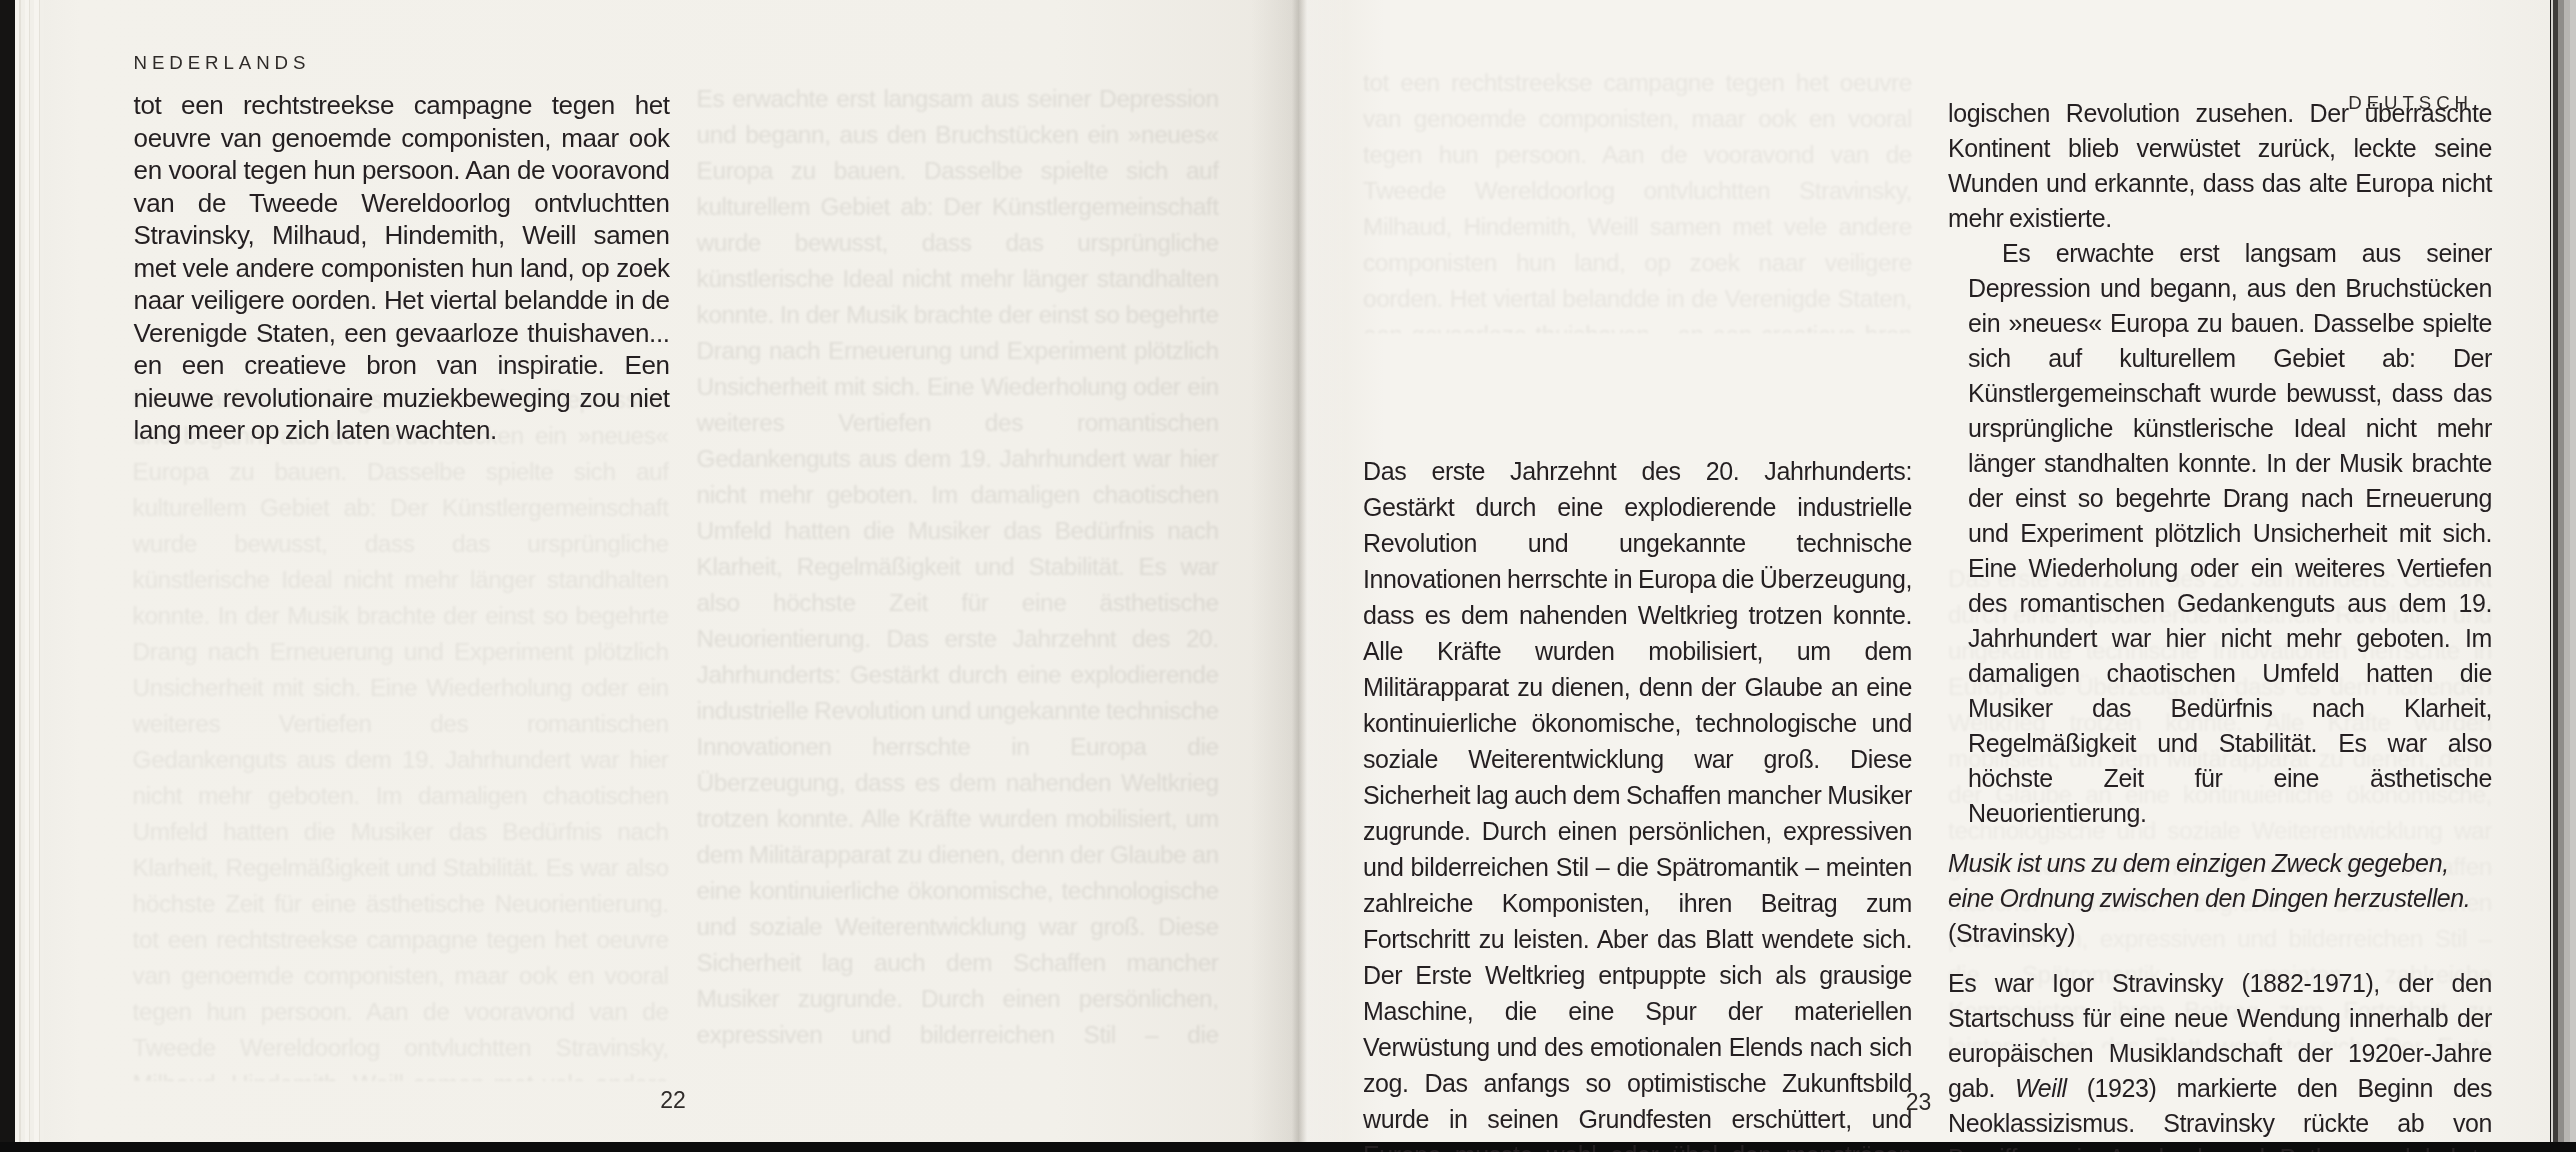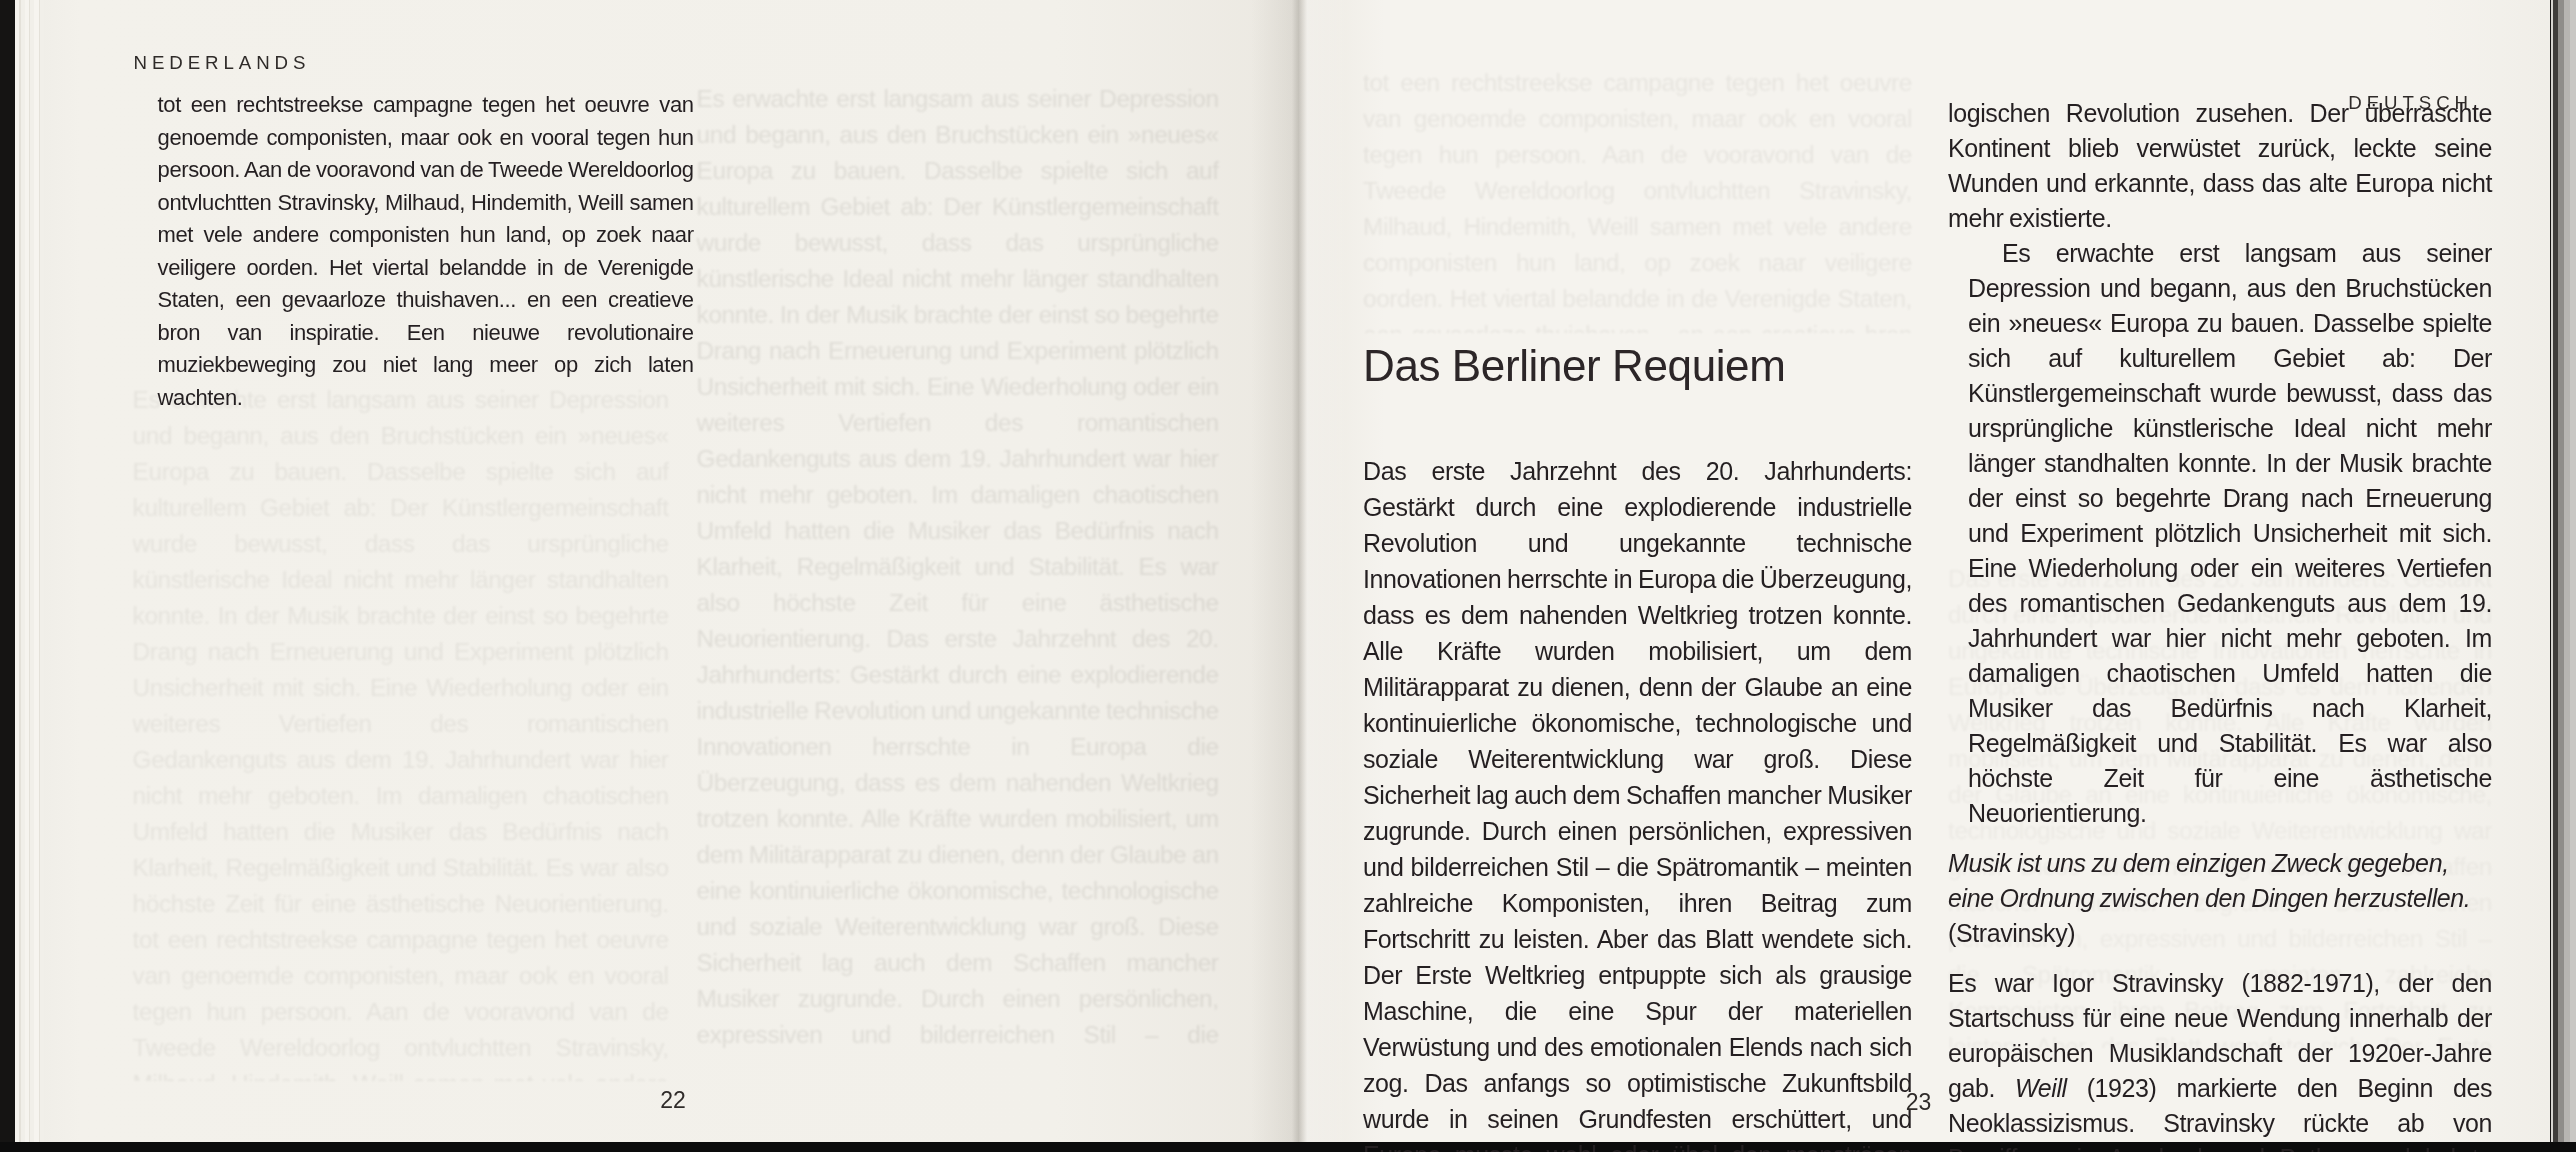--- a/index.html
+++ b/index.html
@@ -21,21 +21,21 @@
   
   .page { position:absolute; top:0; height:1142px; }
   .page-left  { left:14.6px;   width:1283px;
                 background:linear-gradient(90deg,#eeece6 0,#f3f1eb 5%,#f2f0ea 80%,#ebe8e1 99%);padding-left:18px; }
   .page-right { left:1297px; width:1253px;
                 background:linear-gradient(90deg,#ece9e2 0,#f5f3ee 7%,#f5f3ee 90%,#f0eee8 100%); }
   
   .lang-header { position:absolute; font-size:18.7px; letter-spacing:4.9px; color:#2f2b29; z-index:2; }
   .body-col    { position:absolute; text-align:justify; z-index:2;
                  letter-spacing:-0.4px; word-spacing:-0.8px; }
-  .dutch  { font-size:22px; line-height:32.5px;margin-left:24px; }
+  .dutch  { font-size:26px; line-height:32.5px; }
   .german { font-size:25px; line-height:36px; }
   .heading { position:absolute; margin:0; font-weight:400; font-size:44px; letter-spacing:-0.4px;
              color:#2c2628; z-index:2; }
   .page-number { position:absolute; font-size:23px; color:#2f2b29; text-align:center; width:49px; z-index:2; }
   .col p { margin:0; }
   .col .indent { text-indent:34px;margin-left:20px; }
   .col .quote  { margin:15px 0; font-style:italic; text-align:left; }
   .col .quote .attr { display:block; font-style:normal; }
   
   .ghost { position:absolute; overflow:hidden; z-index:1; color:#5f5b52; opacity:0.13;
@@ -68,21 +68,20 @@
   <div class="page page-right">
     <div class="lang-header" style="left:651px; top:52px; width:525px; text-align:right;margin-top:40px;">DEUTSCH</div>
 
     <div class="ghost light" style="left:66px; top:65px; width:549px; height:268px;">
       <span>tot een rechtstreekse campagne tegen het oeuvre van genoemde componisten, maar ook en vooral tegen hun persoon. Aan de vooravond van de Tweede Wereldoorlog ontvluchtten Stravinsky, Milhaud, Hindemith, Weill samen met vele andere componisten hun land, op zoek naar veiligere oorden. Het viertal belandde in de Verenigde Staten, een gevaarloze thuishaven... en een creatieve bron van inspiratie. Een nieuwe revolutionaire muziekbeweging zou niet lang meer op zich laten wachten.</span>
     </div>
     <div class="ghost light" style="left:651px; top:561px; width:544px; height:487px; opacity:0.06;">
       <span>Das erste Jahrzehnt des 20. Jahrhunderts: Gestärkt durch eine explodierende industrielle Revolution und ungekannte technische Innovationen herrschte in Europa die Überzeugung, dass es dem nahenden Weltkrieg trotzen konnte. Alle Kräfte wurden mobilisiert, um dem Militärapparat zu dienen, denn der Glaube an eine kontinuierliche ökonomische, technologische und soziale Weiterentwicklung war groß. Diese Sicherheit lag auch dem Schaffen mancher Musiker zugrunde. Durch einen persönlichen, expressiven und bilderreichen Stil – die Spätromantik – meinten zahlreiche Komponisten, ihren Beitrag zum Fortschritt zu leisten. Aber das Blatt wendete sich. Der Erste Weltkrieg entpuppte sich als grausige Maschine, die eine Spur der materiellen Verwüstung und des emotionalen Elends nach sich zog. Das anfangs so optimistische Zukunftsbild wurde in seinen Grundfesten erschüttert, und Europa musste wohl oder übel den monströsen Folgen der techno-</span>
     </div>
 
-    <h1 class="heading" style="left:66px; top:341px;">Das Berliner Requiem</h1>
 
     <div class="body-col german" style="left:66px; top:453px; width:549px;">Das erste Jahrzehnt des 20. Jahrhunderts: Gestärkt durch eine explodierende industrielle Revolution und ungekannte technische Innovationen herrschte in Europa die Überzeugung, dass es dem nahenden Weltkrieg trotzen konnte. Alle Kräfte wurden mobilisiert, um dem Militärapparat zu dienen, denn der Glaube an eine kontinuierliche ökonomische, technologische und soziale Weiterentwicklung war groß. Diese Sicherheit lag auch dem Schaffen mancher Musiker zugrunde. Durch einen persönlichen, expressiven und bilderreichen Stil – die Spätromantik – meinten zahlreiche Komponisten, ihren Beitrag zum Fortschritt zu leisten. Aber das Blatt wendete sich. Der Erste Weltkrieg entpuppte sich als grausige Maschine, die eine Spur der materiellen Verwüstung und des emotionalen Elends nach sich zog. Das anfangs so optimistische Zukunftsbild wurde in seinen Grundfesten erschüttert, und Europa musste wohl oder übel den monströsen Folgen der techno-</div>
 
     <div class="body-col german col" style="left:651px; top:96px; width:544px; line-height:35px;">
       <p>logischen Revolution zusehen. Der überraschte Kontinent blieb verwüstet zurück, leckte seine Wunden und erkannte, dass das alte Europa nicht mehr existierte.</p>
       <p class="indent">Es erwachte erst langsam aus seiner Depression und begann, aus den Bruchstücken ein »neues« Europa zu bauen. Dasselbe spielte sich auf kulturellem Gebiet ab: Der Künstlergemeinschaft wurde bewusst, dass das ursprüngliche künstlerische Ideal nicht mehr länger standhalten konnte. In der Musik brachte der einst so begehrte Drang nach Erneuerung und Experiment plötzlich Unsicherheit mit sich. Eine Wiederholung oder ein weiteres Vertiefen des romantischen Gedankenguts aus dem 19. Jahrhundert war hier nicht mehr geboten. Im damaligen chaotischen Umfeld hatten die Musiker das Bedürfnis nach Klarheit, Regelmäßigkeit und Stabilität. Es war also höchste Zeit für eine ästhetische Neuorientierung.</p>
       <p class="quote">
         <span>Musik ist uns zu dem einzigen Zweck gegeben, eine Ordnung zwischen den Dingen herzustellen.</span>
         <span class="attr">(Stravinsky)</span>
       </p>

